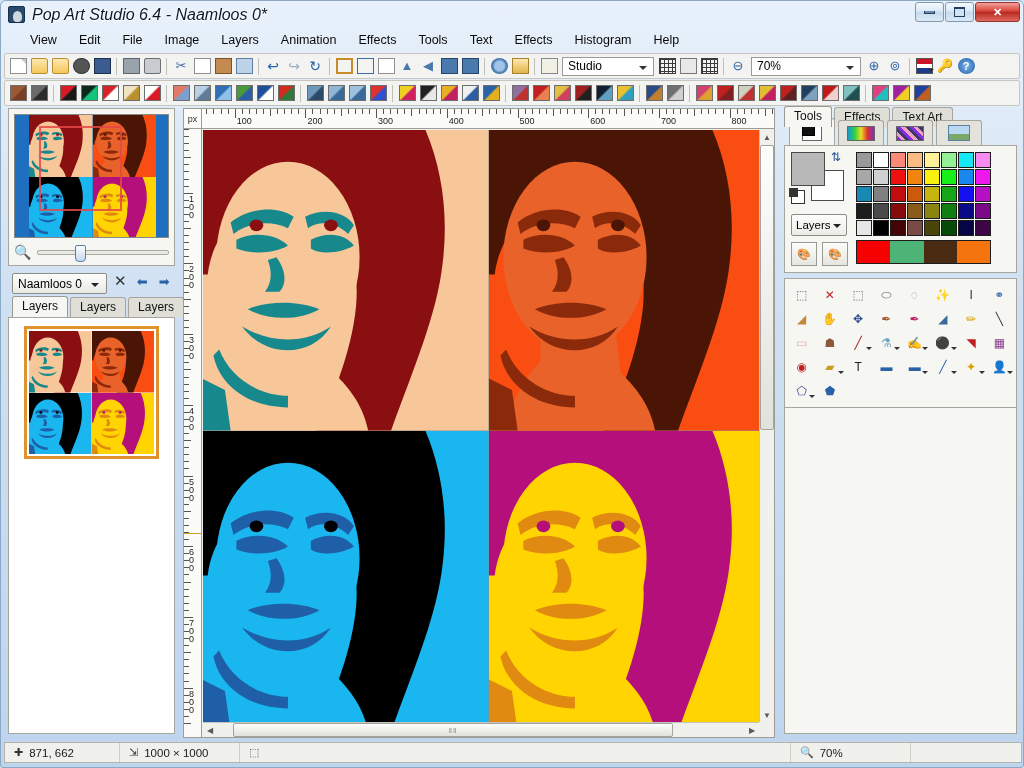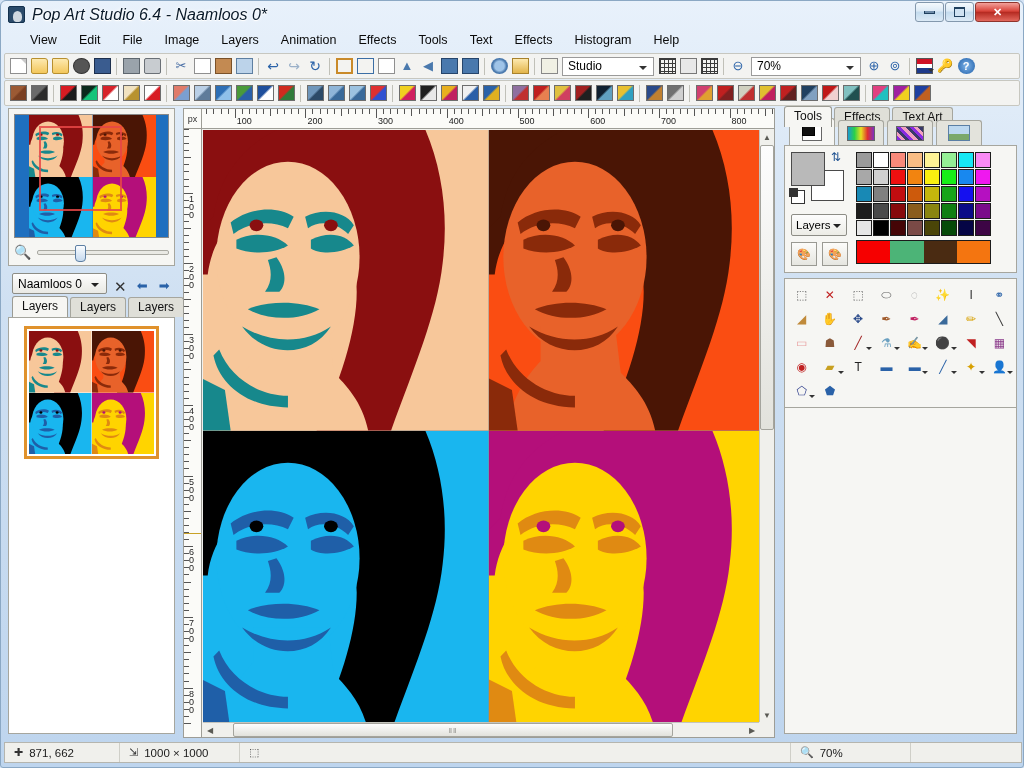--- a/index.html
+++ b/index.html
@@ -195,21 +195,21 @@
   .nav-inner { position:absolute; left:14px; top:0; width:127px; height:124px; display:grid; grid-template-columns:1fr 1fr; grid-template-rows:1fr 1fr;}
   .nav-view {
     position: absolute; left: 24px; top: 11px; width: 83px; height: 85px;
     border: 2px solid rgba(230,70,70,0.85);
   }
   .nav-zoom-row { display:flex; align-items:center; margin-top:6px; gap:6px;}
   .nav-mag { color:#2a62a8; font-size:14px; }
   .nav-slider { flex:1; height:5px; background:#e9e9e4; border:1px solid #a9a9a2; position:relative; border-radius:2px;}
   .nav-handle { position:absolute; left:28%; top:-6px; width:11px; height:17px; background:linear-gradient(to bottom,#fbfdff,#c5d9ee); border:1px solid #5d7fa3; border-radius:2px 2px 4px 4px;}
 
-  .img-select-row { display:flex; align-items:flex-end; gap:5px; margin:7px 0 4px 8px; }
+  .img-select-row { display:flex; align-items:flex-start; gap:5px; margin:7px 0 4px 8px; }
   .img-combo {
     width: 95px; height: 21px;
     background: linear-gradient(to bottom,#fdfdfd,#e9e9e4);
     border: 1px solid #8d8d86; border-radius: 2px;
     display:flex; align-items:center; padding-left:5px; font-size:12px; position:relative;
   }
   .img-combo::after {
     content:""; position:absolute; right:7px; top:9px;
     border-left:4px solid transparent;border-right:4px solid transparent;border-top:4px solid #222;
   }

